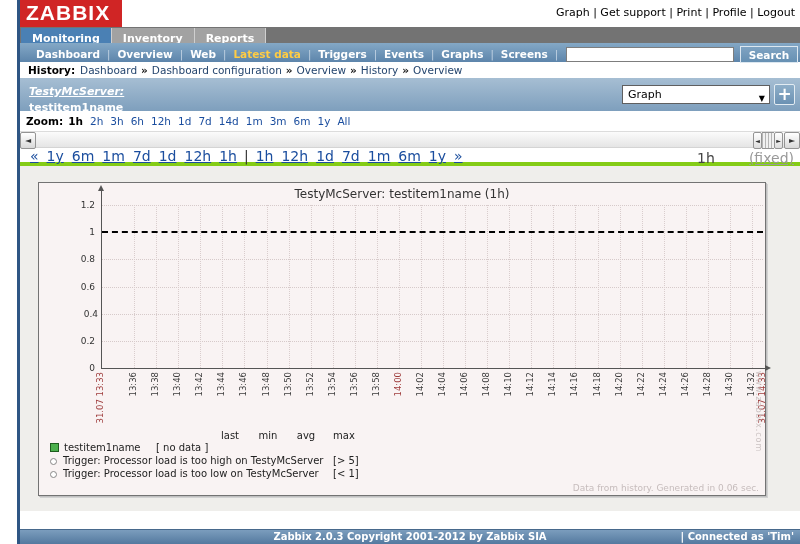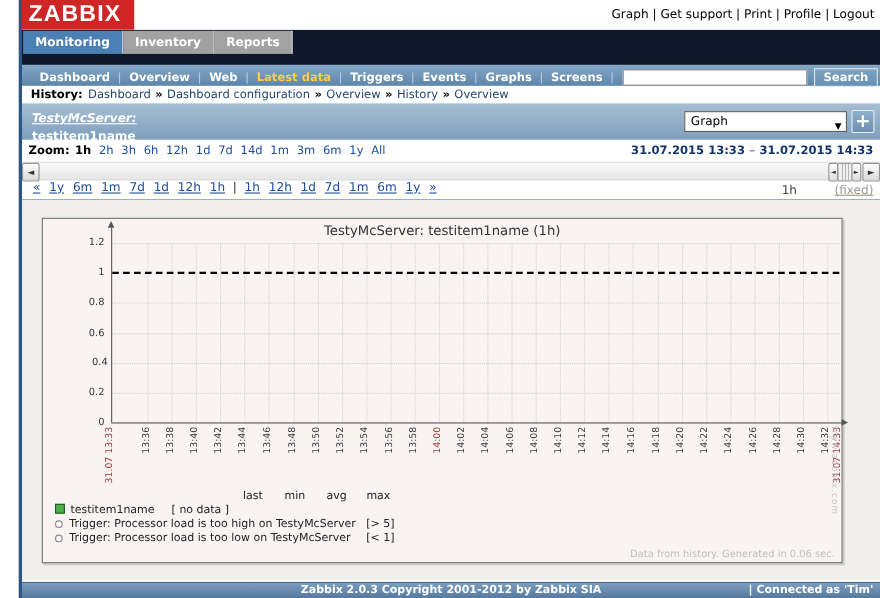--- a/index.html
+++ b/index.html
@@ -10,21 +10,21 @@
 
   
   .header-row { position:relative; height:27px; background:#fff; }
   .logo { display:inline-block; background:#d02525; color:#fff; font-family:"Liberation Sans",sans-serif;
           font-weight:bold; font-size:21px; line-height:26px; height:27px; padding:0 12px 0 6px; letter-spacing:1px; }
   .top-links { position:absolute; right:5px; top:6px; font-size:11px; color:#000; white-space:nowrap; }
   .top-links a { color:#000; text-decoration:none; }
   .top-links .sep { color:#000; }
 
   
-  .tabs-row { height:32px; background:#0f172a; padding-left:1px; }
+  .tabs-row { height:16px; background:#737373; padding-left:1px; }
   .tab { display:inline-block; height:21px; line-height:21px; padding:0 11px; font-size:11px; font-weight:bold;
          color:#fff; background:#a2a2a2; border-right:1px solid #cfcfcf; cursor:default; }
   .tab.active { background:#4a80b4; }
 
   
   .nav-bar { position:relative; height:19px; line-height:19px; background:linear-gradient(#84a8c6,#5d85ab);
              padding-left:9px; white-space:nowrap; }
   .nav-item { font-size:10.5px; font-weight:bold; color:#fff; text-decoration:none; margin:0 7px; }
   .nav-item.active { color:#ffcc44; }
   .nav-sep { color:#c3d4e4; font-size:10px; }
@@ -67,22 +67,22 @@
   .zrow2 { position:relative; height:17px; background:linear-gradient(#fbfbfb,#e5e5e5);
            border-top:1px solid #dcdcdc; border-bottom:1px solid #d4d4d4; }
   .sb-btn { position:absolute; top:0; width:16px; height:17px; background:linear-gradient(#fff,#d9d9d9);
             border:1px solid #949494; border-radius:2px; text-align:center; line-height:15px; font-size:8px; color:#333; }
   .sb-left { left:0; } .sb-right { right:0; }
   .sb-slider { position:absolute; right:17px; top:0; width:30px; height:17px; display:flex; }
   .sb-mini { width:9px; height:17px; background:linear-gradient(#fff,#ddd); border:1px solid #949494;
              border-radius:2px; font-size:6px; line-height:15px; text-align:center; color:#333; }
   .sb-hatch { flex:1; border-top:1px solid #949494; border-bottom:1px solid #949494;
               background:repeating-linear-gradient(90deg,#b5b5b5 0 1px,#f1f1f1 1px 3px); }
-  .zrow3 { position:relative; height:18px; padding:0 6px 0; font-size:11px; white-space:nowrap;
-           border-bottom:1px solid #84cc16; }
+  .zrow3 { position:relative; height:18px; padding:0 6px 0; font-size:14px; white-space:nowrap;
+           border-bottom:4px solid #84cc16; }
   .slink { color:#1a4d9e; text-decoration:underline; margin:0 4px; }
   .sarrow { color:#1a4d9e; text-decoration:underline; margin:0 4px; }
   .ssep { color:#333; margin:0 3px; }
   .zrow3-right { position:absolute; right:6px; top:2px; }
   .period-label { color:#444; margin-right:34px; }
   .fixed-link { color:#999; text-decoration:underline; }
 
   
   .graph-area { position:relative; height:345px; background:#efeeeb; }
   .graph-box { position:absolute; left:18px; top:16px; width:728px; height:314px; background:#f9f3f3;
@@ -153,23 +153,20 @@
           <span class="caret">▼</span>
         </div>
         <div class="plus-btn">+</div>
       </div>
     </div>
 
 
     <div class="zoom-widget">
       <div class="zrow1">
         <span class="zlabel">Zoom:</span><span class="zcurrent">1h</span><span id="zoom-links"><a class="zlink">2h</a><a class="zlink">3h</a><a class="zlink">6h</a><a class="zlink">12h</a><a class="zlink">1d</a><a class="zlink">7d</a><a class="zlink">14d</a><a class="zlink">1m</a><a class="zlink">3m</a><a class="zlink">6m</a><a class="zlink">1y</a><a class="zlink">All</a></span>
-        <span class="dates">
-          <a class="date-link">31.07.2015 13:33</a><span class="date-sep">–</span><a class="date-link">31.07.2015 14:33</a>
-        </span>
       </div>
       <div class="zrow2">
         <div class="sb-btn sb-left">◄</div>
         <div class="sb-slider">
           <div class="sb-mini">◄</div>
           <div class="sb-hatch"></div>
           <div class="sb-mini">►</div>
         </div>
         <div class="sb-btn sb-right">►</div>
       </div>

